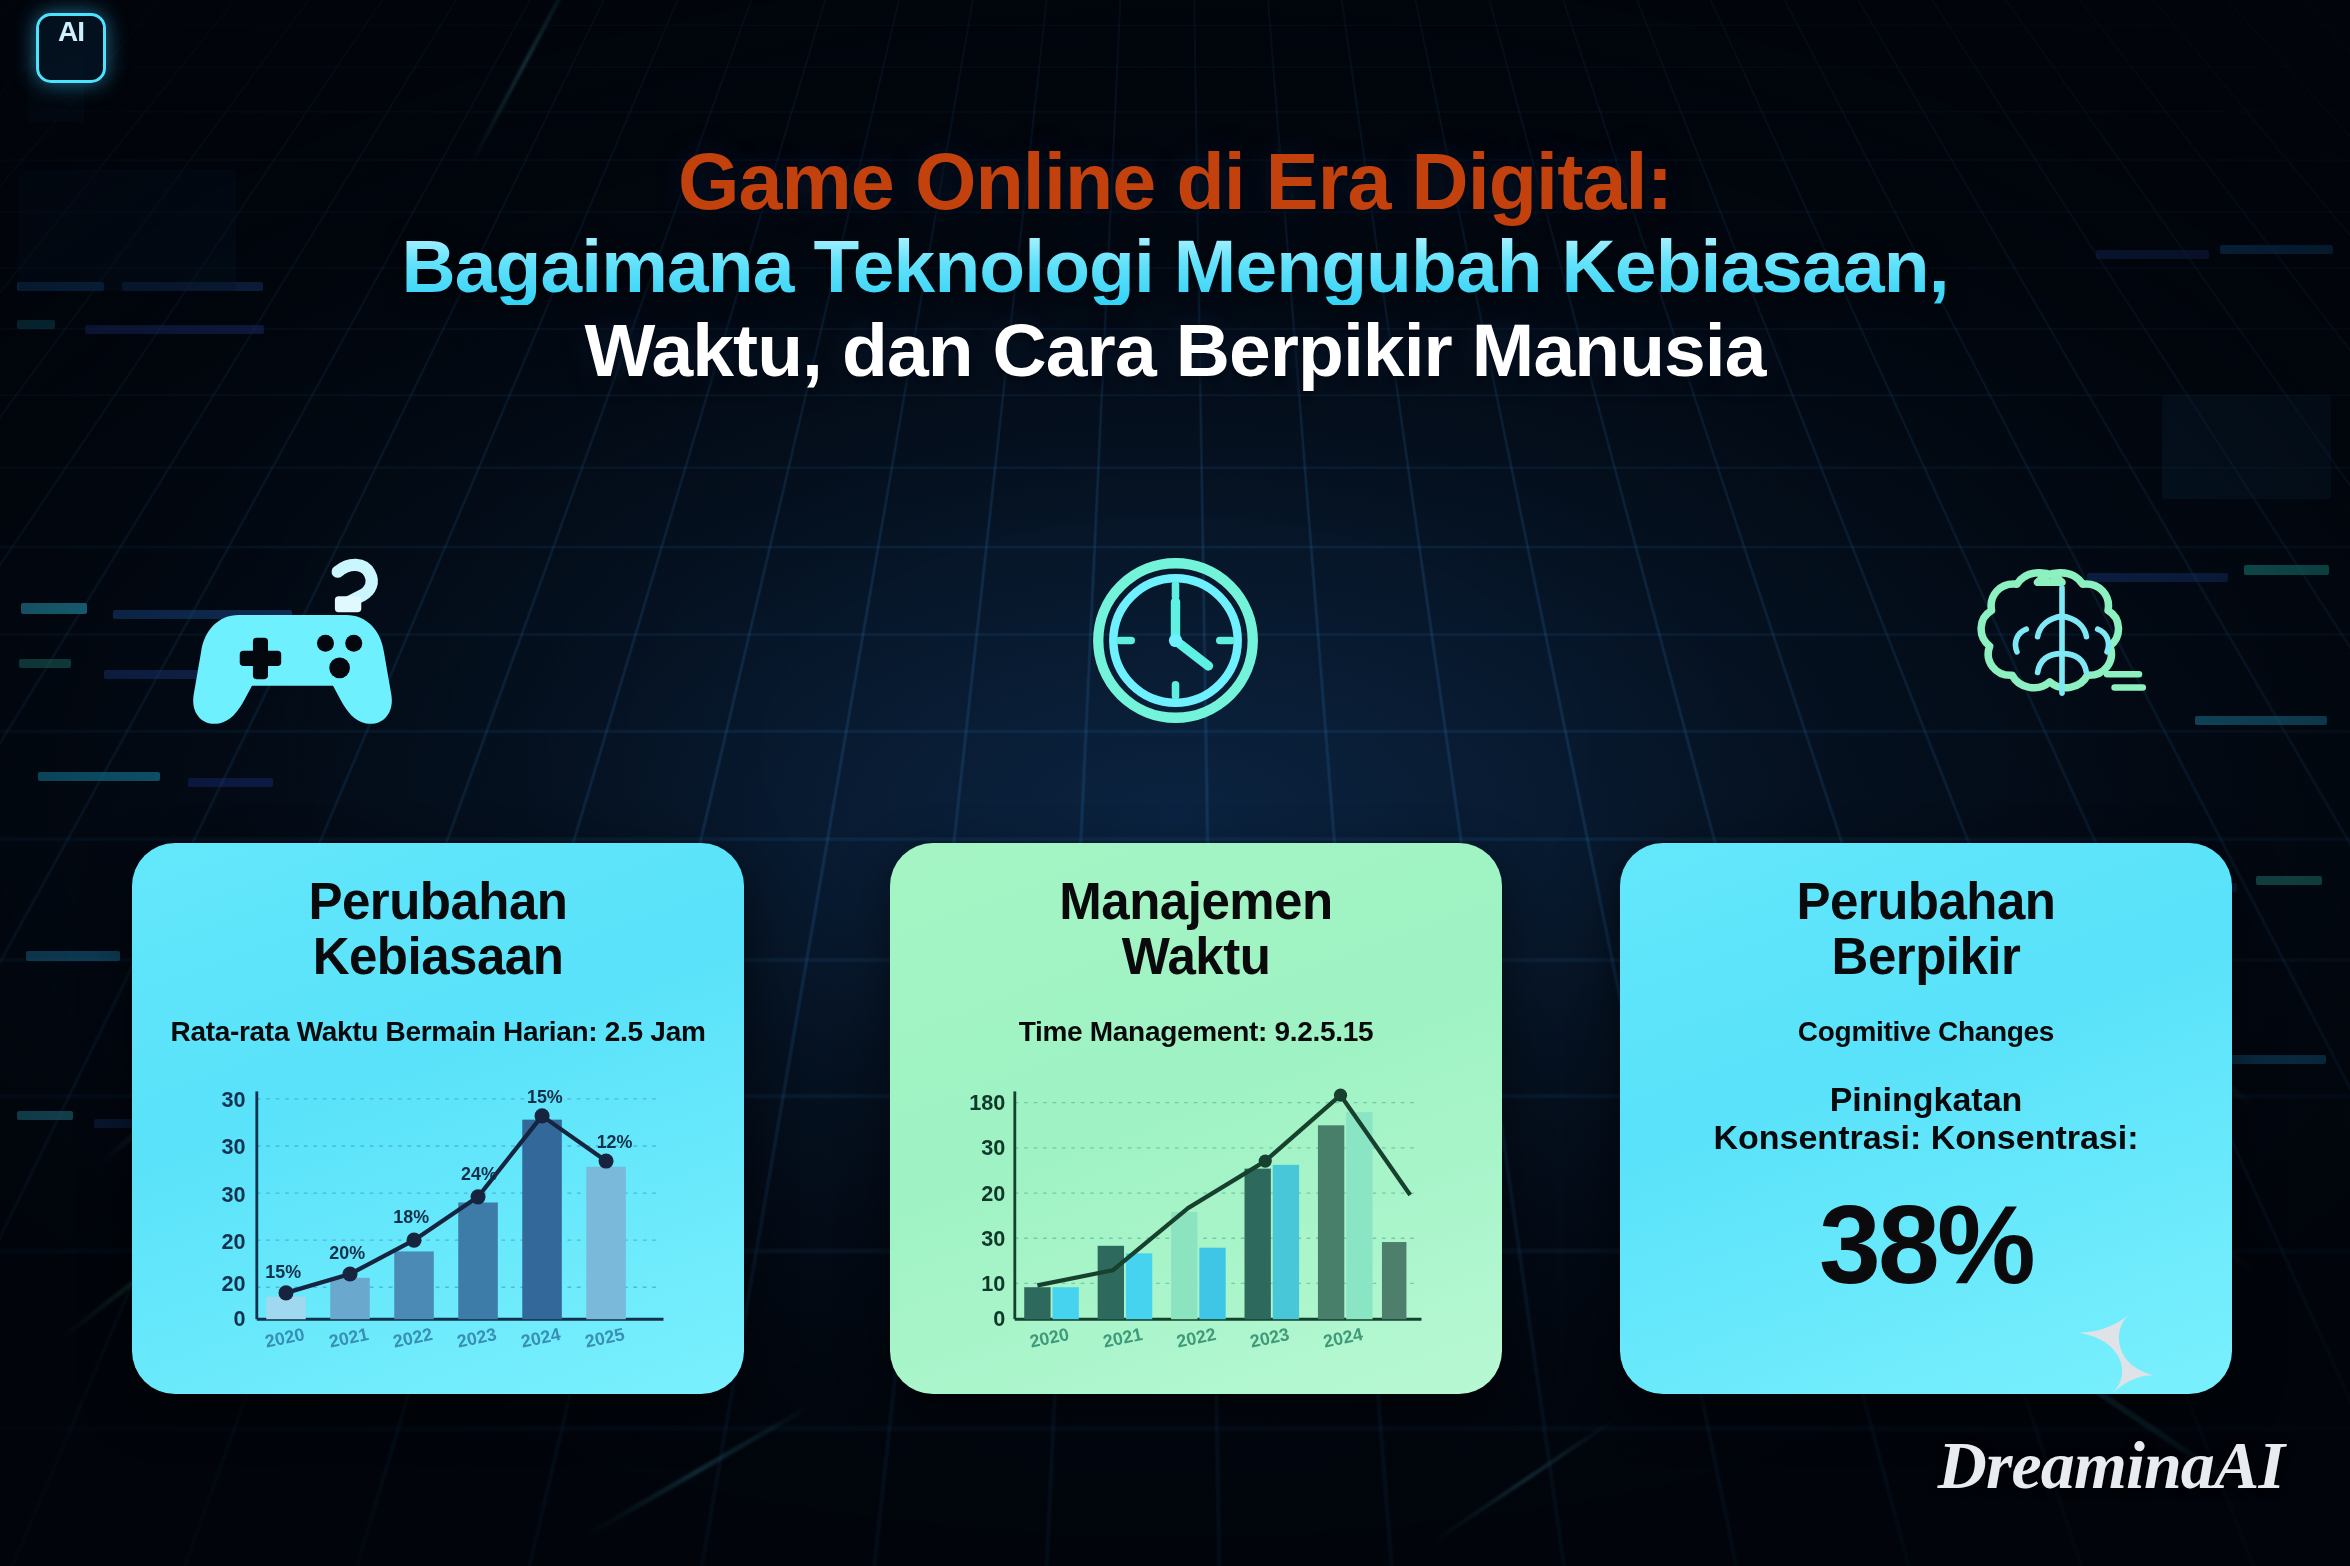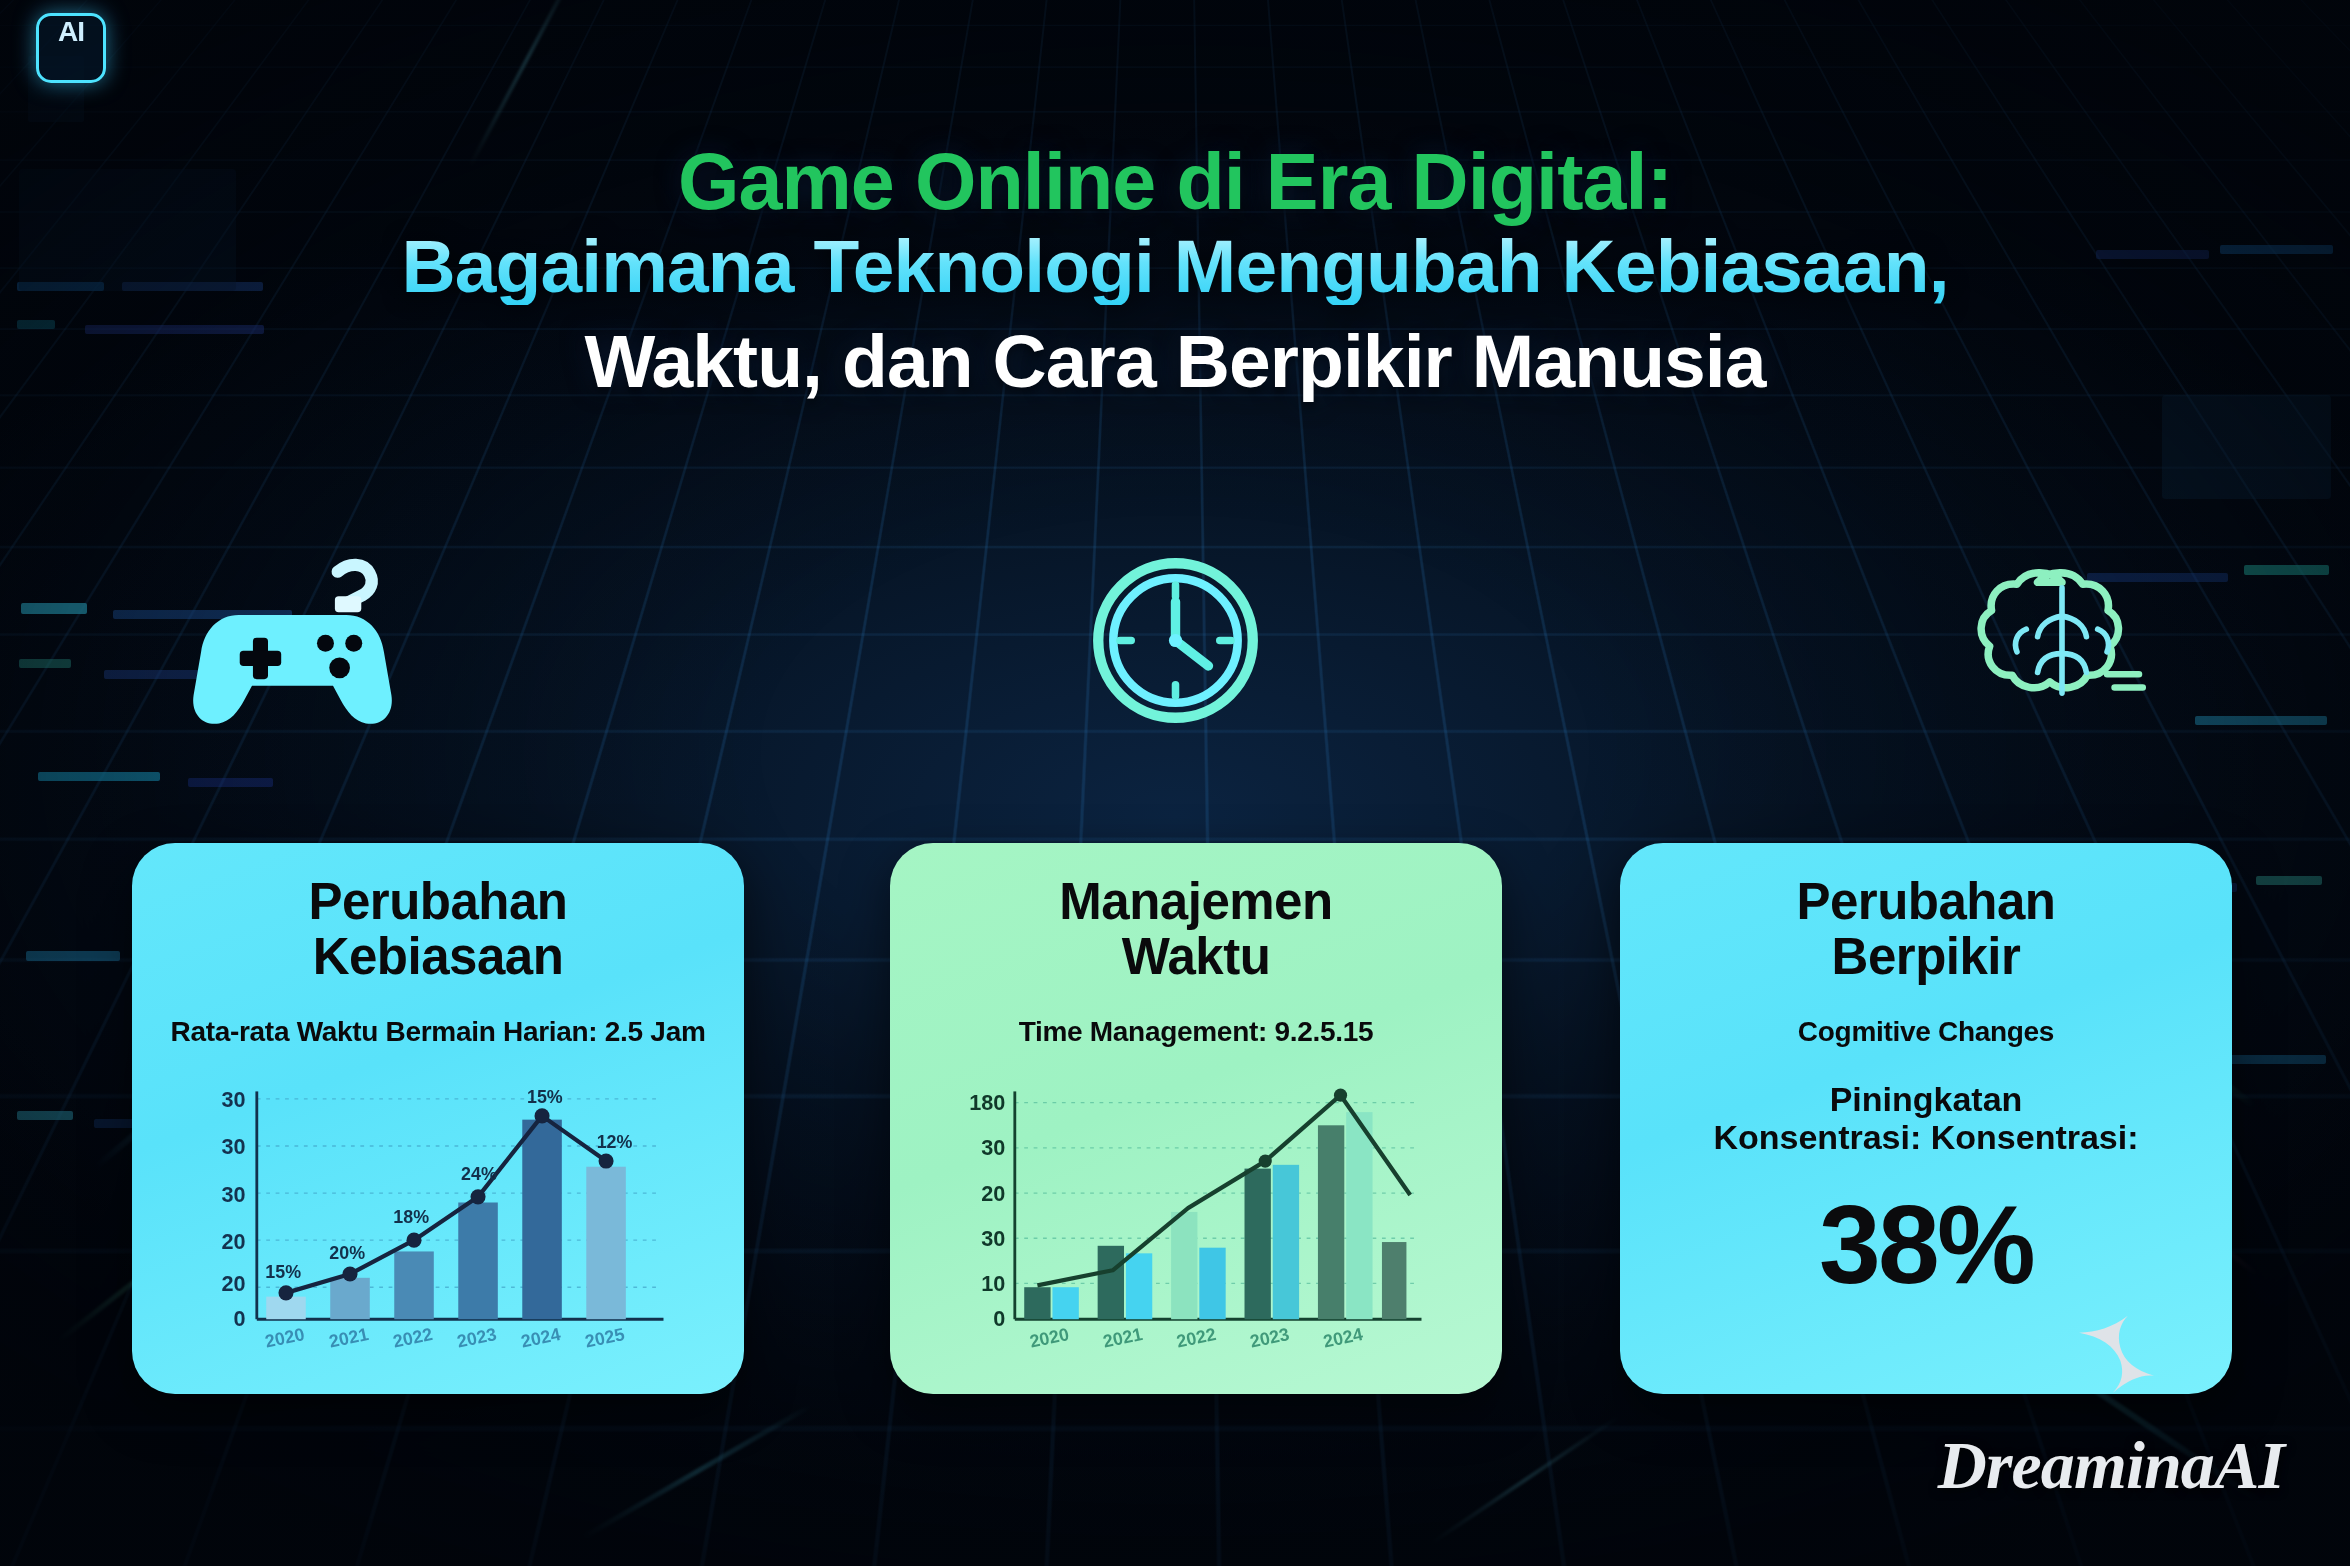--- a/index.html
+++ b/index.html
@@ -34,26 +34,26 @@
   
   .ai-badge{position:absolute;left:36px;top:13px;width:64px;height:64px;border-radius:15px;
     border:3.8px solid #4de3ff;display:flex;align-items:flex-start;justify-content:center;
     color:#cfefff;font-weight:700;font-size:28px;letter-spacing:-0.9px;
     background:rgba(6,28,48,.55);box-shadow:0 0 21px rgba(60,200,255,.55);}
 
   
   .title-wrap{position:absolute;left:0;right:0;top:141px;text-align:center;z-index:6;}
   .t-line{font-weight:800;line-height:1.03;letter-spacing:-0.9px;margin:0;
           font-family:"Liberation Sans",sans-serif;}
-  .t1{font-size:79px;color:#22c55e;text-shadow:0 0 24.5px rgba(10,25,50,.95),0 3.8px 9.4px rgba(0,0,0,.8);}
+  .t1{font-size:79px;color:#c2410c;text-shadow:0 0 24.5px rgba(10,25,50,.95),0 3.8px 9.4px rgba(0,0,0,.8);}
   .t2{font-size:75px;
       background:linear-gradient(180deg,#bdf6ff 0%,#63e2fb 45%,#33d2f6 100%);
       -webkit-background-clip:text;background-clip:text;color:transparent;
       filter:drop-shadow(0 2.8px 11.3px rgba(0,0,0,.75));margin-top:5.6px;}
-  .t3{font-size:75px;color:#ffffff;text-shadow:0 0 24.5px rgba(10,25,50,.95),0 3.8px 9.4px rgba(0,0,0,.8);margin-top:18px;}
+  .t3{font-size:75px;color:#ffffff;text-shadow:0 0 24.5px rgba(10,25,50,.95),0 3.8px 9.4px rgba(0,0,0,.8);margin-top:7px;}
 
   
   .icon-row{position:absolute;top:551px;left:0;right:0;height:179px;z-index:6;}
   .icon-cell{position:absolute;top:0;width:282px;height:179px;display:flex;
              align-items:center;justify-content:center;}
   .ic1{left:151px;} .ic2{left:1034px;} .ic3{left:1921px;}
 
   
   .cards{position:absolute;top:843px;left:0;right:0;height:565px;z-index:6;}
   .card{position:absolute;top:0;width:612px;height:551px;border-radius:43px;

